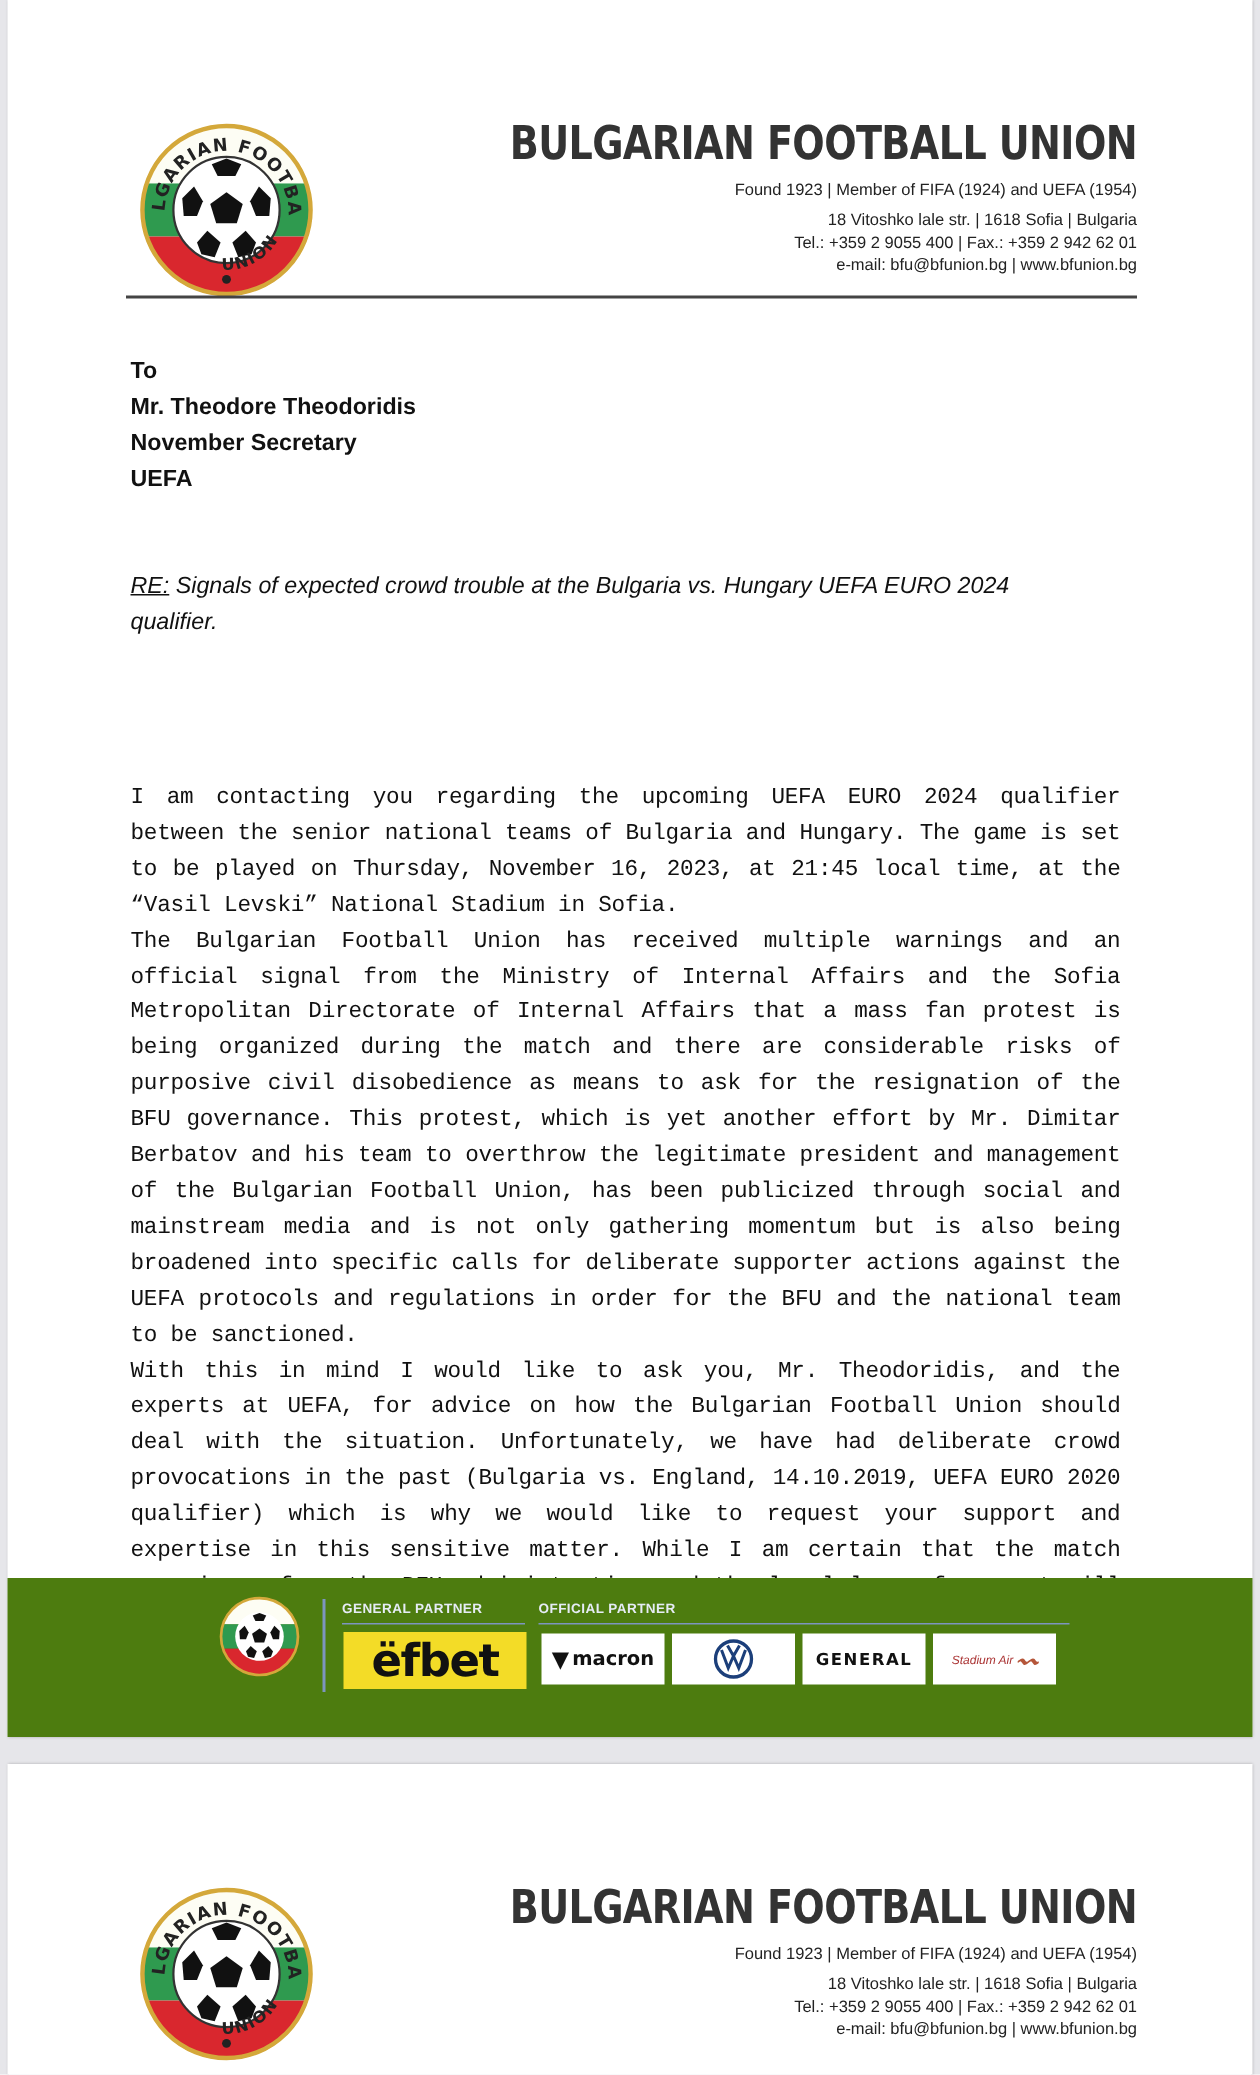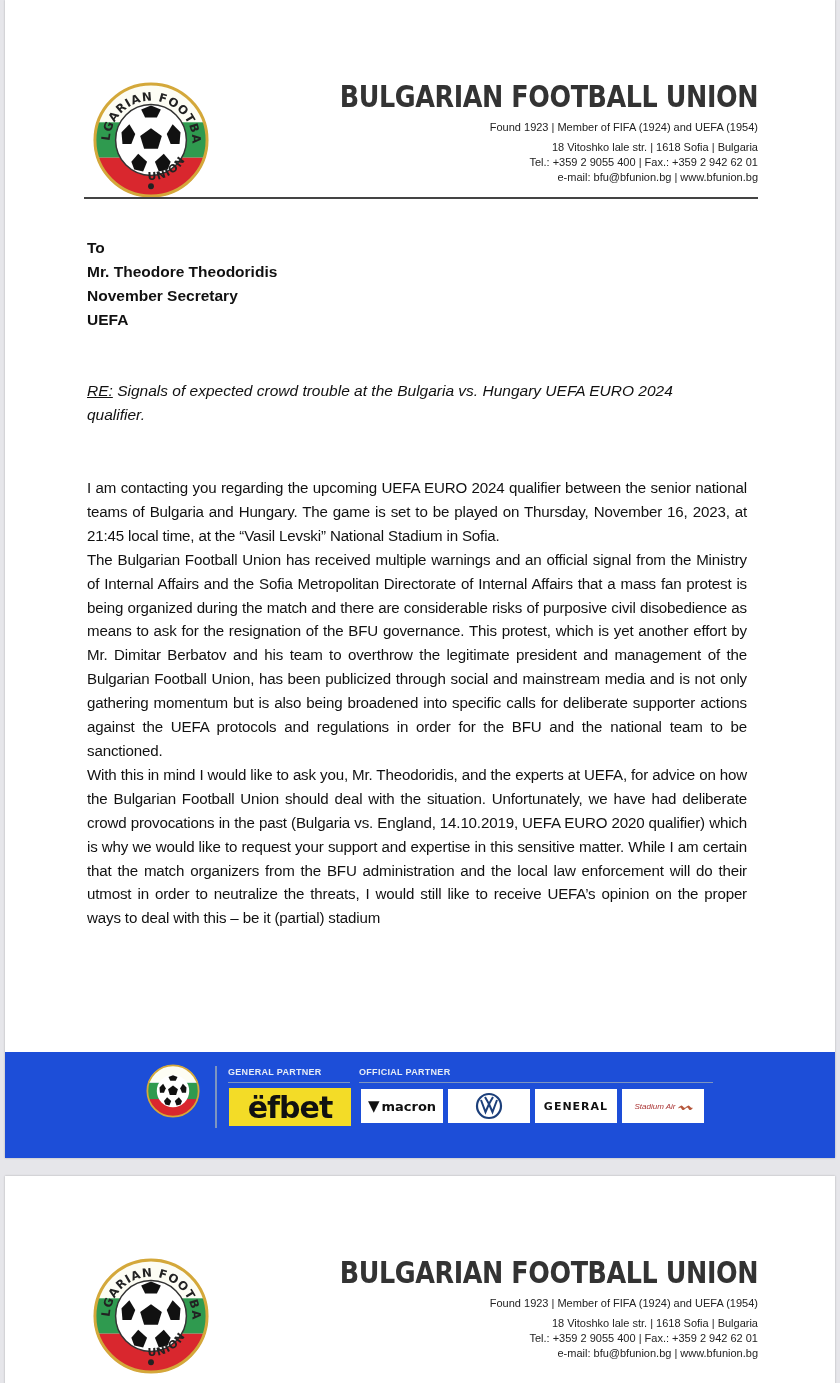--- a/index.html
+++ b/index.html
@@ -37,26 +37,26 @@
     position: absolute; left: 79px; right: 77px; top: 197px;
     height: 2px; background: #444;
   }
 
   .letter { position: absolute; left: 82px; width: 660px; color: #111;
     font-family: "Liberation Sans", sans-serif; }
   .addr { top: 236px; font-weight: bold; font-size: 15.5px; line-height: 24px; }
   .subject { top: 379px; font-style: italic; font-size: 15.5px; line-height: 24px; width: 640px; }
   .subject .re { text-decoration: underline; }
   .greeting { top: 452px; font-weight: bold; font-size: 15.5px; }
-  .body-text { top: 476px; font-size: 15.1px; line-height: 23.9px; text-align: justify; letter-spacing: -0.15px; }
+  .body-text { top: 520px; font-size: 15.1px; line-height: 23.9px; text-align: justify; letter-spacing: -0.15px; font-family: Liberation Mono, monospace; }
   .body-text p { margin: 0; }
 
   .footer-band {
     position: absolute; left: 5px; width: 830px; top: 1052px; height: 106px;
-    background: #1d4ed8;
+    background: #4d7c0f;
   }
   .footer-logo { position: absolute; left: 141px; top: 12px; width: 54px; height: 54px; }
   .footer-sep { position: absolute; left: 210px; top: 14px; width: 2px; height: 62px; background: #7d95c0; }
   .partner-label {
     position: absolute; top: 15px; font-size: 9px; font-weight: bold; color: #e6ecf6;
     letter-spacing: 0.3px;
   }
   .partner-rule { position: absolute; top: 30px; height: 1px; background: #7d95c0; }
   .sponsor {
     position: absolute; top: 37px; height: 34px; background: #ffffff; border-radius: 0;

